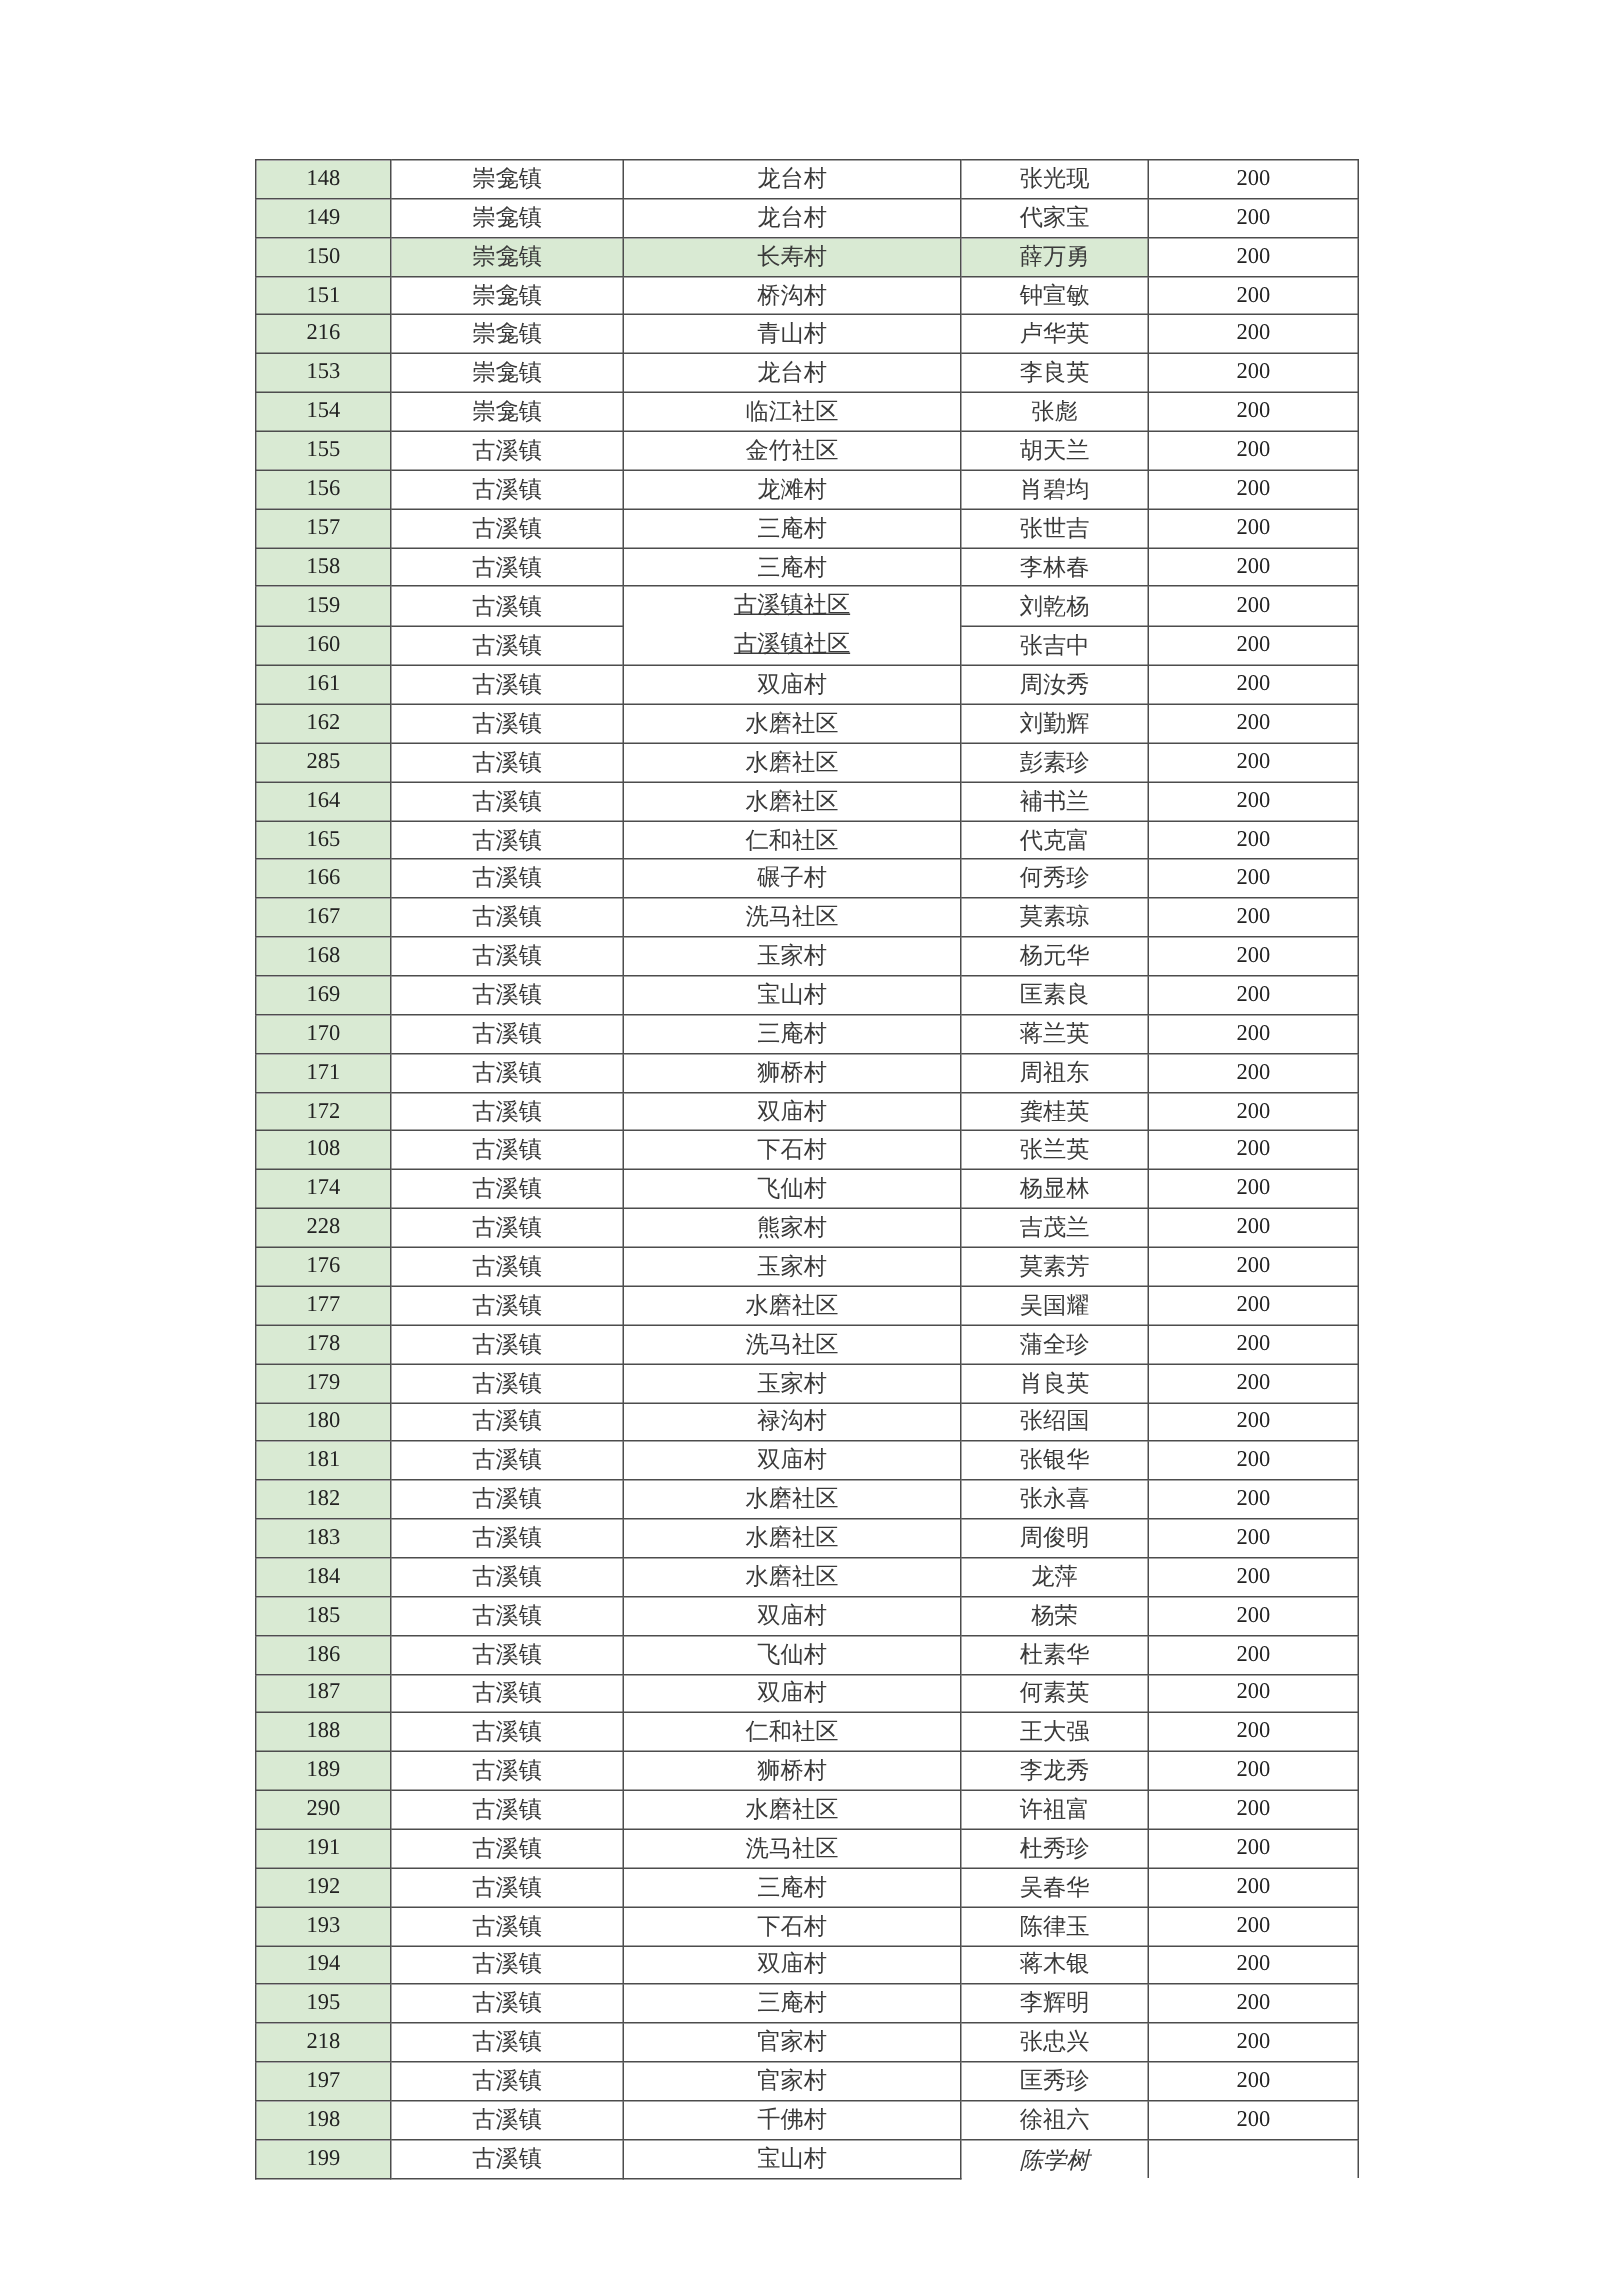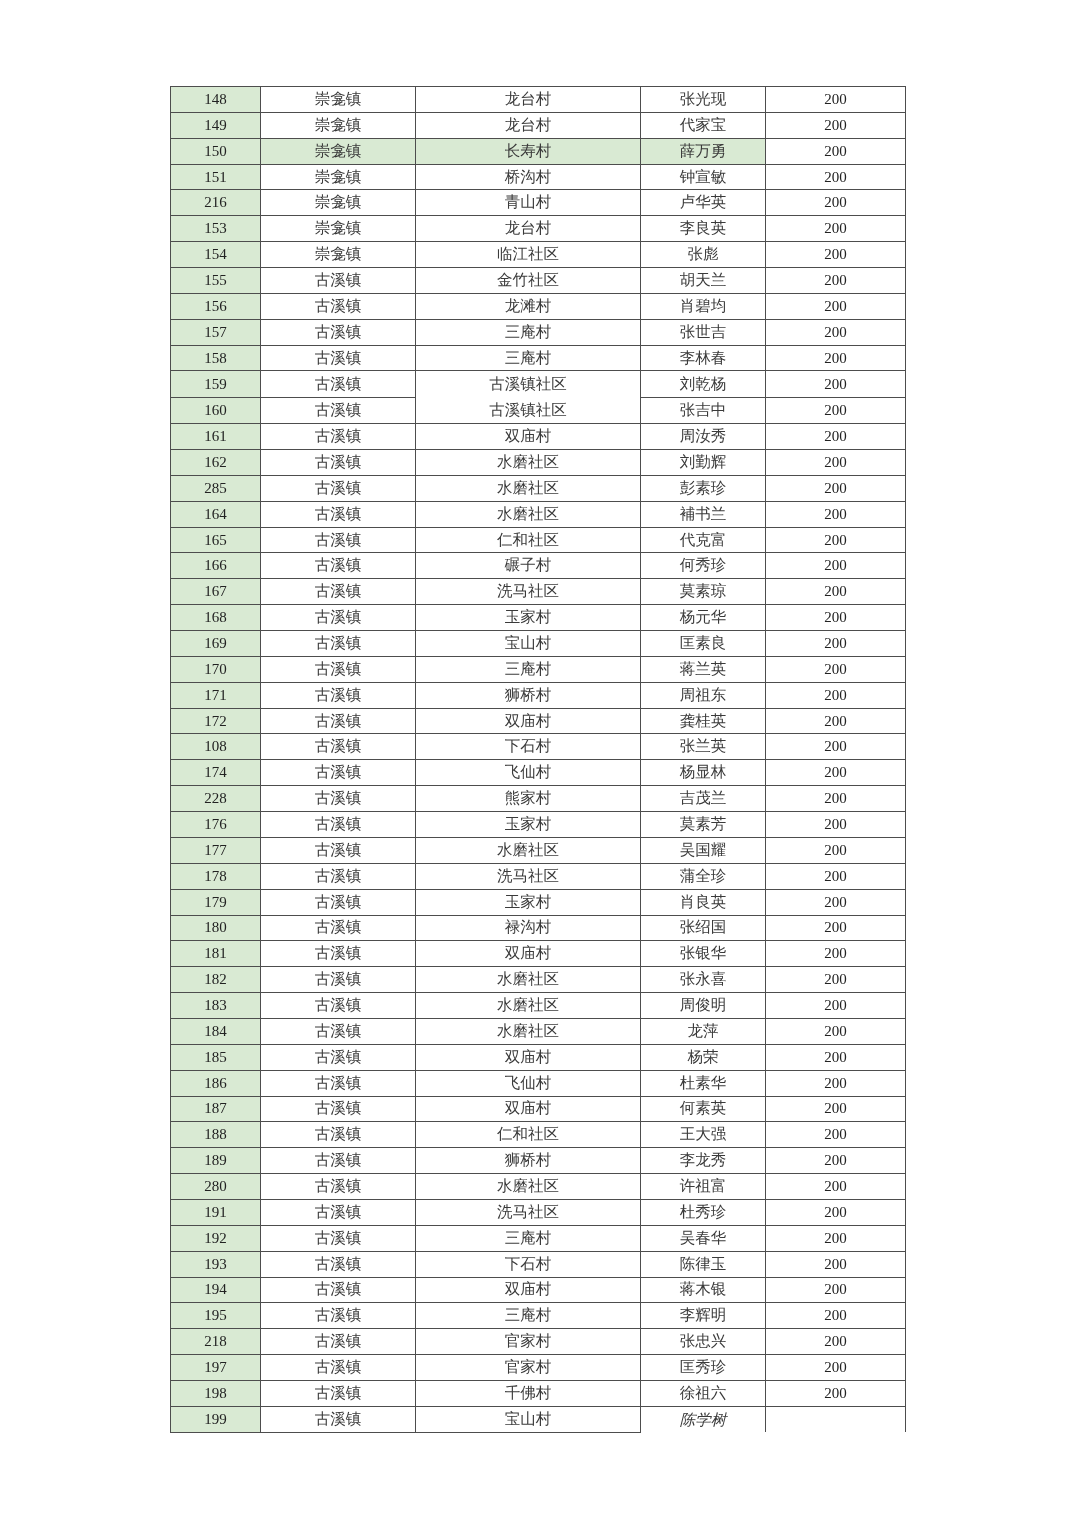--- a/index.html
+++ b/index.html
@@ -8,21 +8,21 @@
     width: 1075px;
     height: 1519px;
     position: relative;
     background: #ffffff;
     font-family: "Liberation Serif", "DejaVu Serif", serif;
     overflow: hidden;
   }
   .sheet {
     position: absolute;
     left: 170px;
-    top: 86px;
+    top: 106px;
   }
   table.grid {
     border-collapse: collapse;
     table-layout: fixed;
   }
   col.c-no      { width: 90px; }
   col.c-town    { width: 155px; }
   col.c-village { width: 225px; }
   col.c-name    { width: 125px; }
   col.c-amount  { width: 140px; }
@@ -37,20 +37,21 @@
     overflow: hidden;
     white-space: nowrap;
     background: #ffffff;
   }
   .grid td.green { background: #d9ead3; }
   .grid td.col-no,
   .grid td.col-amount { font-size: 15px; color: #222222; }
   .merged-line {
     height: 25.87px;
     line-height: 25.87px;
+    text-decoration: underline;
   }
   
   .grid td.cut-cell { border-bottom-style: hidden; font-style: italic; }
   .grid td.shift-down { vertical-align: bottom; padding-bottom: 1px; }
 </style>
 </head>
 <body>
 
 <div class="sheet">
   <table class="grid">
@@ -352,21 +353,21 @@
           <td class="col-amount">200</td>
         </tr>
         <tr>
           <td class="col-no green">189</td>
           <td class="col-town">古溪镇</td>
           <td class="col-village">狮桥村</td>
           <td class="col-name">李龙秀</td>
           <td class="col-amount">200</td>
         </tr>
         <tr>
-          <td class="col-no green">280</td>
+          <td class="col-no green">290</td>
           <td class="col-town">古溪镇</td>
           <td class="col-village">水磨社区</td>
           <td class="col-name">许祖富</td>
           <td class="col-amount">200</td>
         </tr>
         <tr>
           <td class="col-no green">191</td>
           <td class="col-town">古溪镇</td>
           <td class="col-village">洗马社区</td>
           <td class="col-name">杜秀珍</td>

